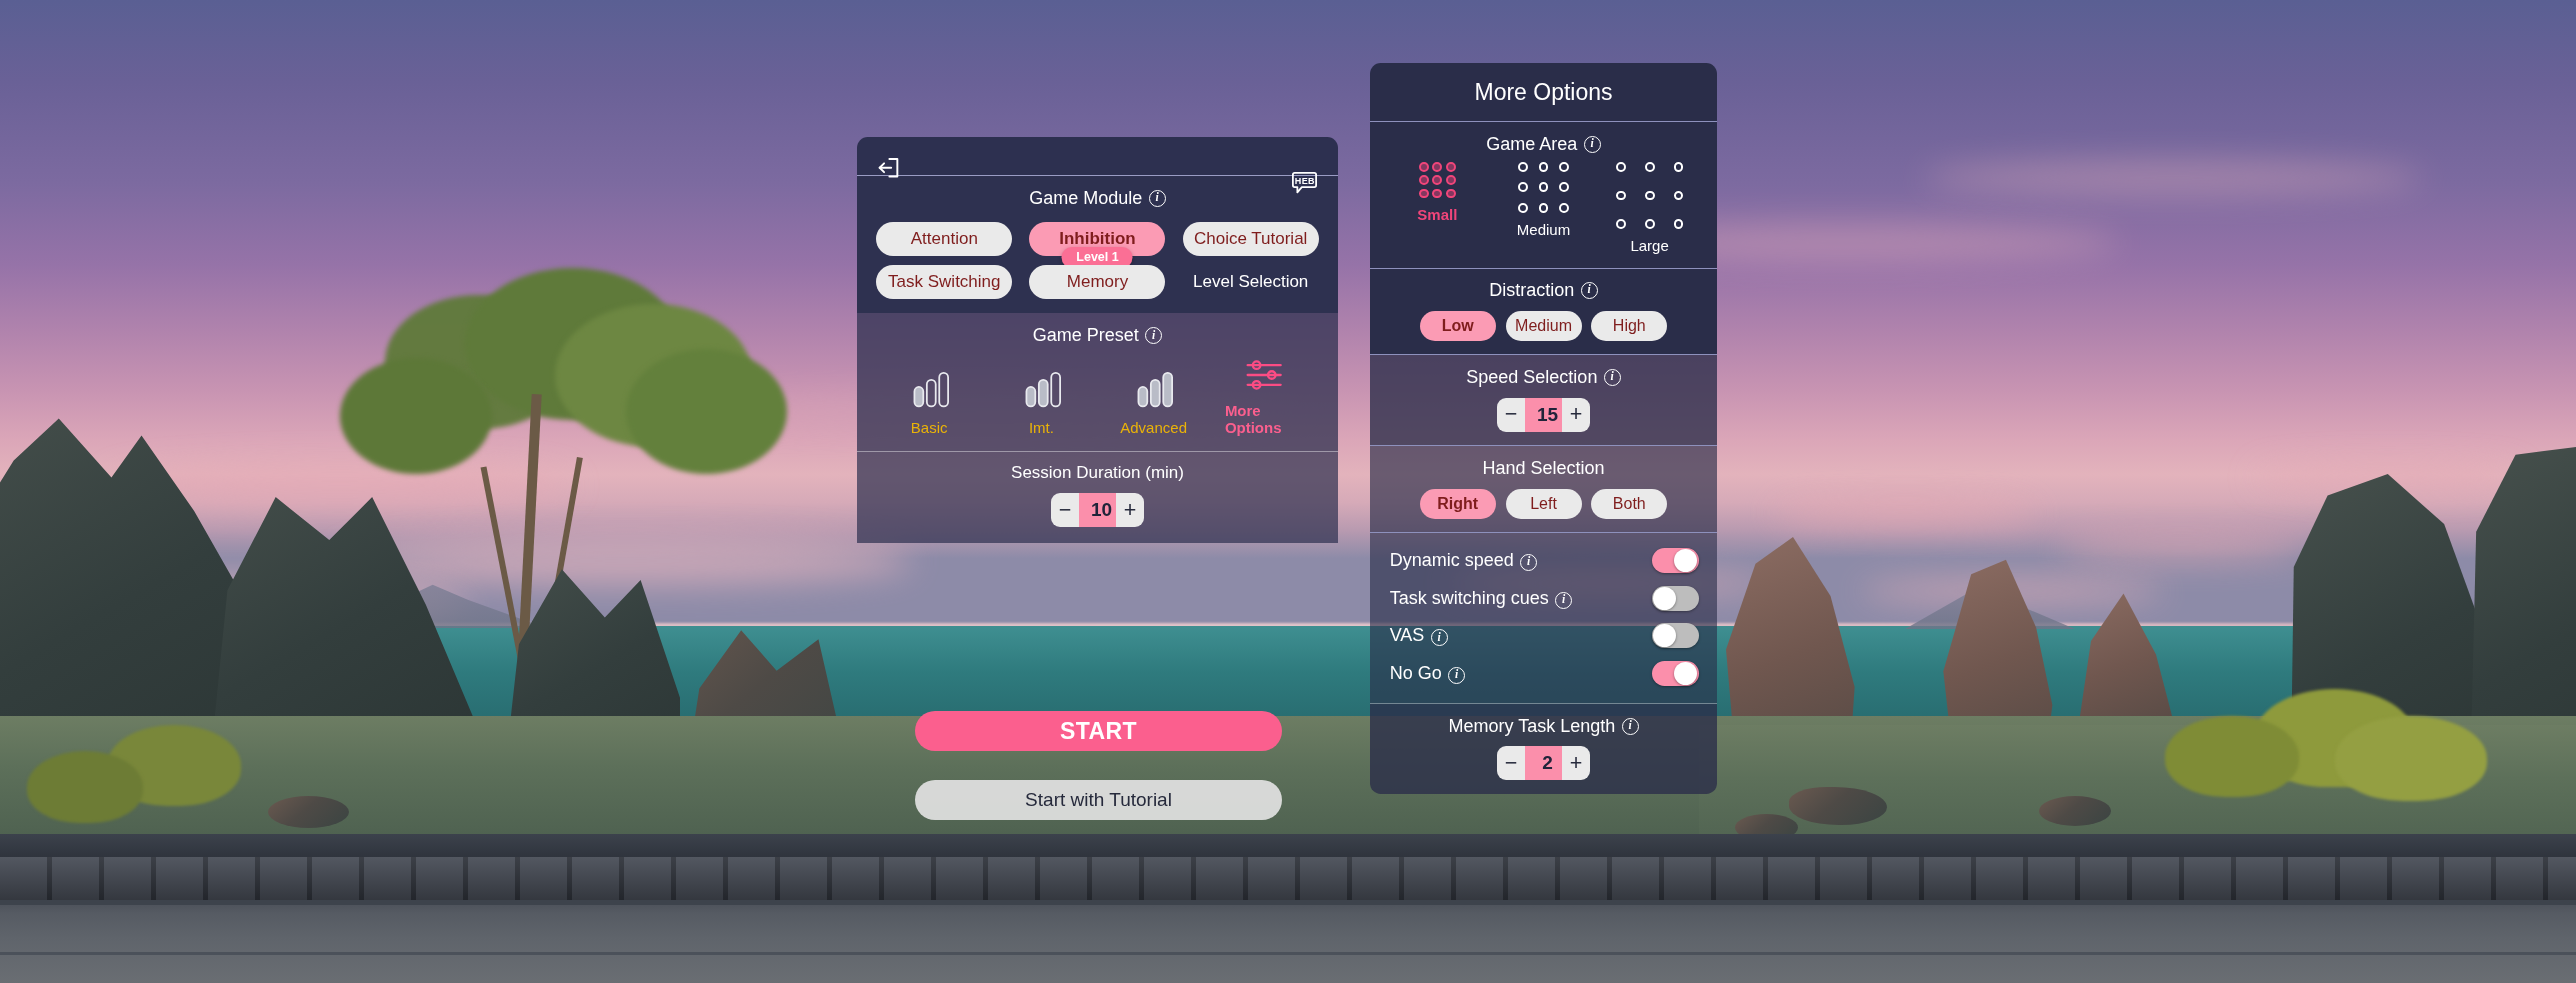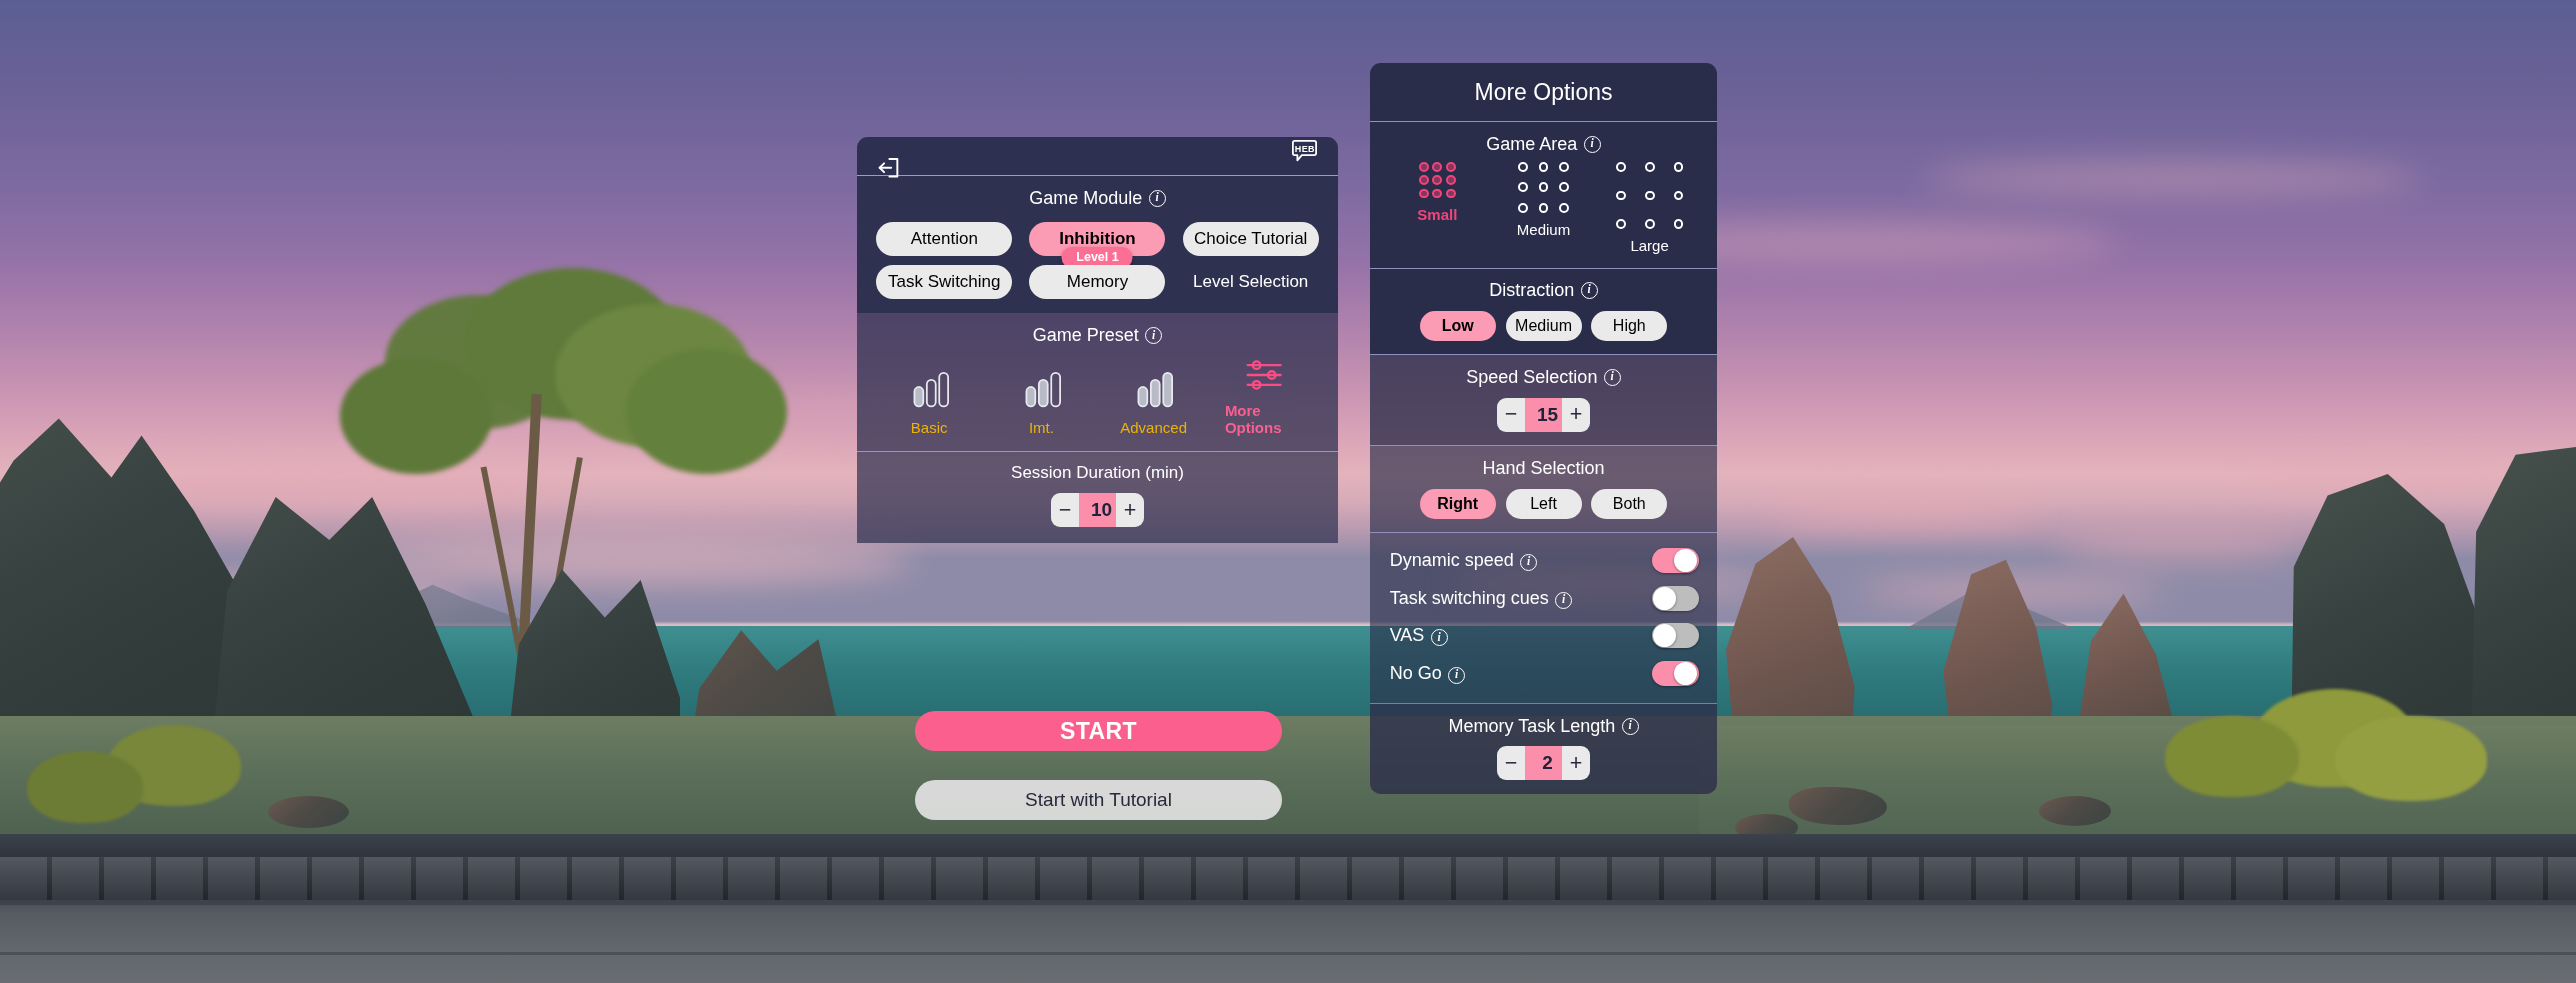--- a/index.html
+++ b/index.html
@@ -99,21 +99,21 @@
     font-size:11.6px; font-family:"Liberation Serif", serif; font-style:italic;
     line-height:1; vertical-align:middle; margin-left:6.3px;
     font-weight:700; padding-bottom:0.9px;
   }
   .sec-label {
     text-align:center; color:#fff; font-size:18px; font-weight:400;
     display:flex; align-items:center; justify-content:center;
   }
 
   .pill {
-    background:#eaeaea; color:#000000; border-radius:894px;
+    background:#eaeaea; color:#7f1d1d; border-radius:894px;
     display:flex; align-items:center; justify-content:center;
     text-align:center; font-size:17px; line-height:1.12;
     cursor:pointer; border:none; font-family:"Liberation Sans", sans-serif;
   }
   .pill.sel { background:#fb9bb4; font-weight:700; }
   .pill.plain { background:transparent; color:#fff; }
 
   
   .stepper {
     display:flex; align-items:stretch; background:#eaeaea;
@@ -150,21 +150,21 @@
     overflow:hidden;
   }
   .mp-head {
     background:#2d3050; padding:19.7px 0 18px;
     position:relative; border-bottom:0.9px solid #9a9cc4;
   }
   .mp-head .wt { font-size:21.5px; color:#f2f2f7; line-height:1.18; }
   .mp-head .ct { font-size:36px; color:#fff; line-height:1.12; font-weight:300; }
 
   .exit-btn { position:absolute; left:19.7px; top:19.7px; cursor:pointer; }
-  .lang-btn { position:absolute; right:19.7px; top:2px; cursor:pointer; }
+  .lang-btn { position:absolute; right:19.7px; top:34px; cursor:pointer; }
 
   .mp-module { background:#2e3150; padding:12.5px 0 14.3px; }
   .mod-grid {
     display:grid; grid-template-columns: repeat(3, 1fr);
     gap:9px 7.2px; padding:12.5px 14.3px 0; justify-items:center;
   }
   .mod-cell { position:relative; width:100%; display:flex; justify-content:center; }
   .mod-btn { width:100%; max-width:136px; height:34px; }
   .level-badge {
     position:absolute; left:50%; transform:translateX(-50%);

